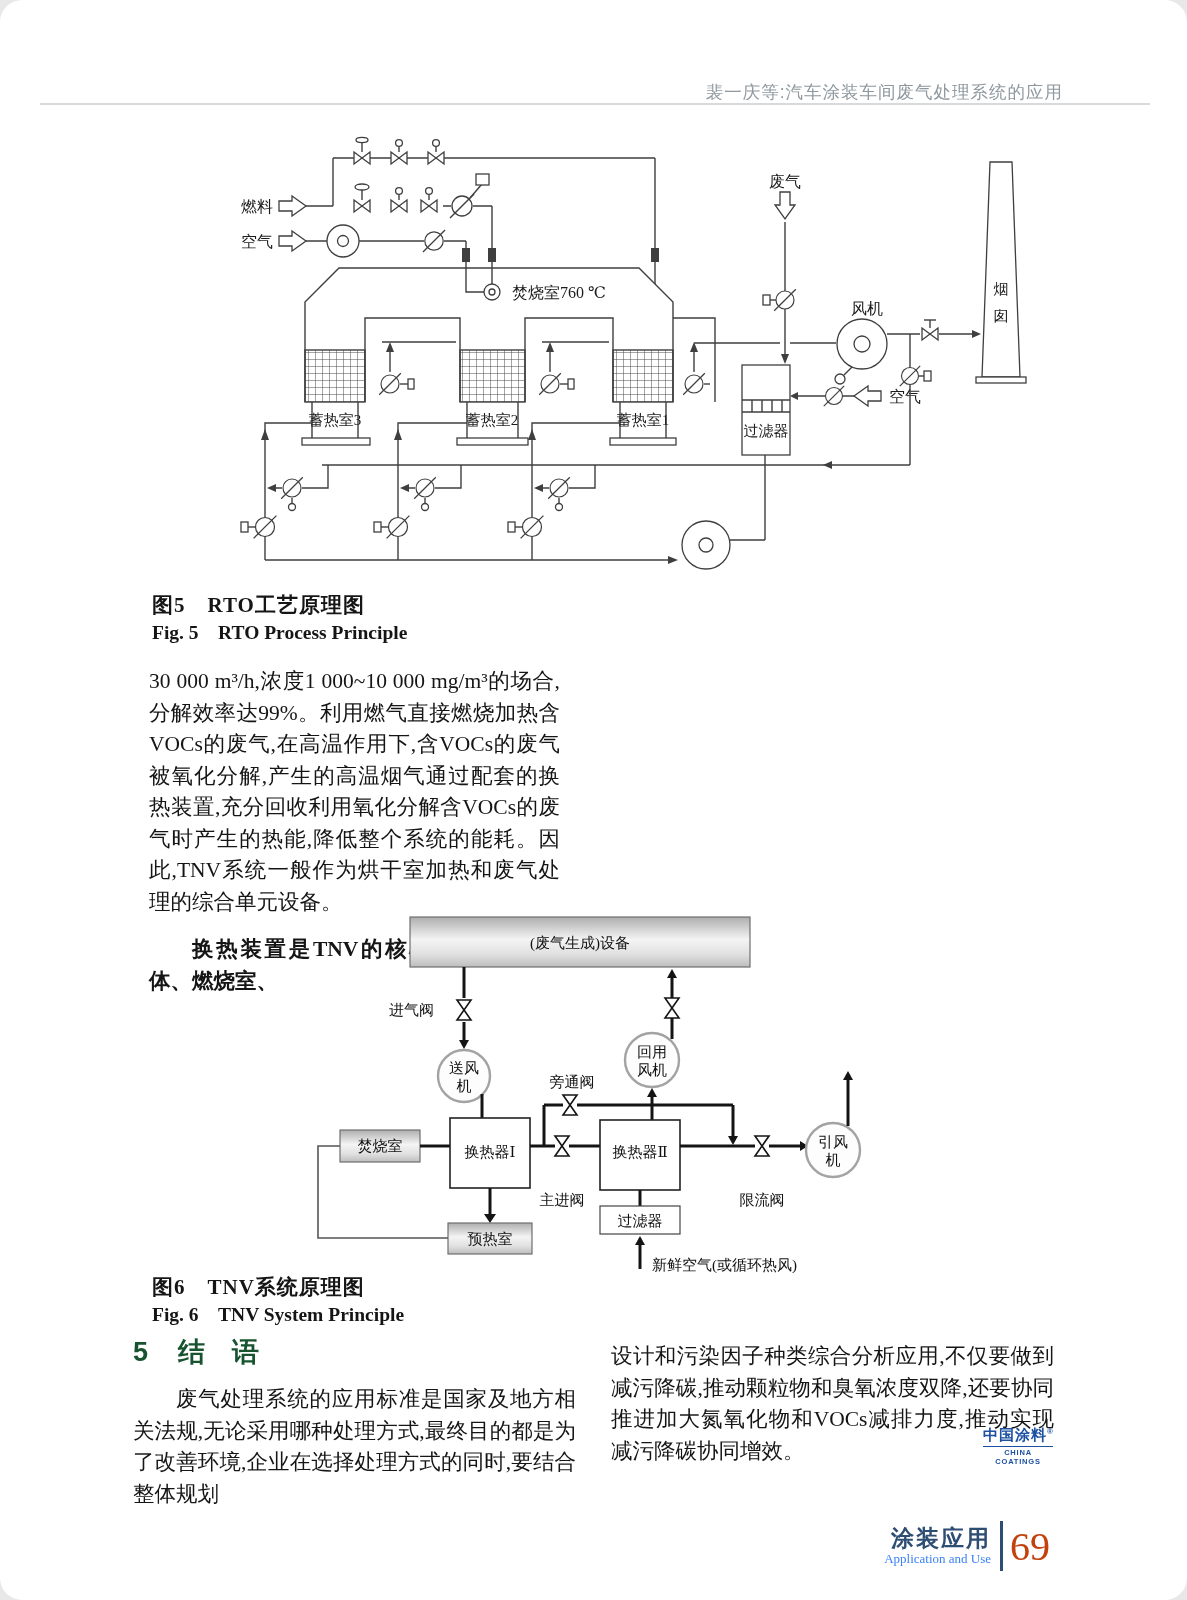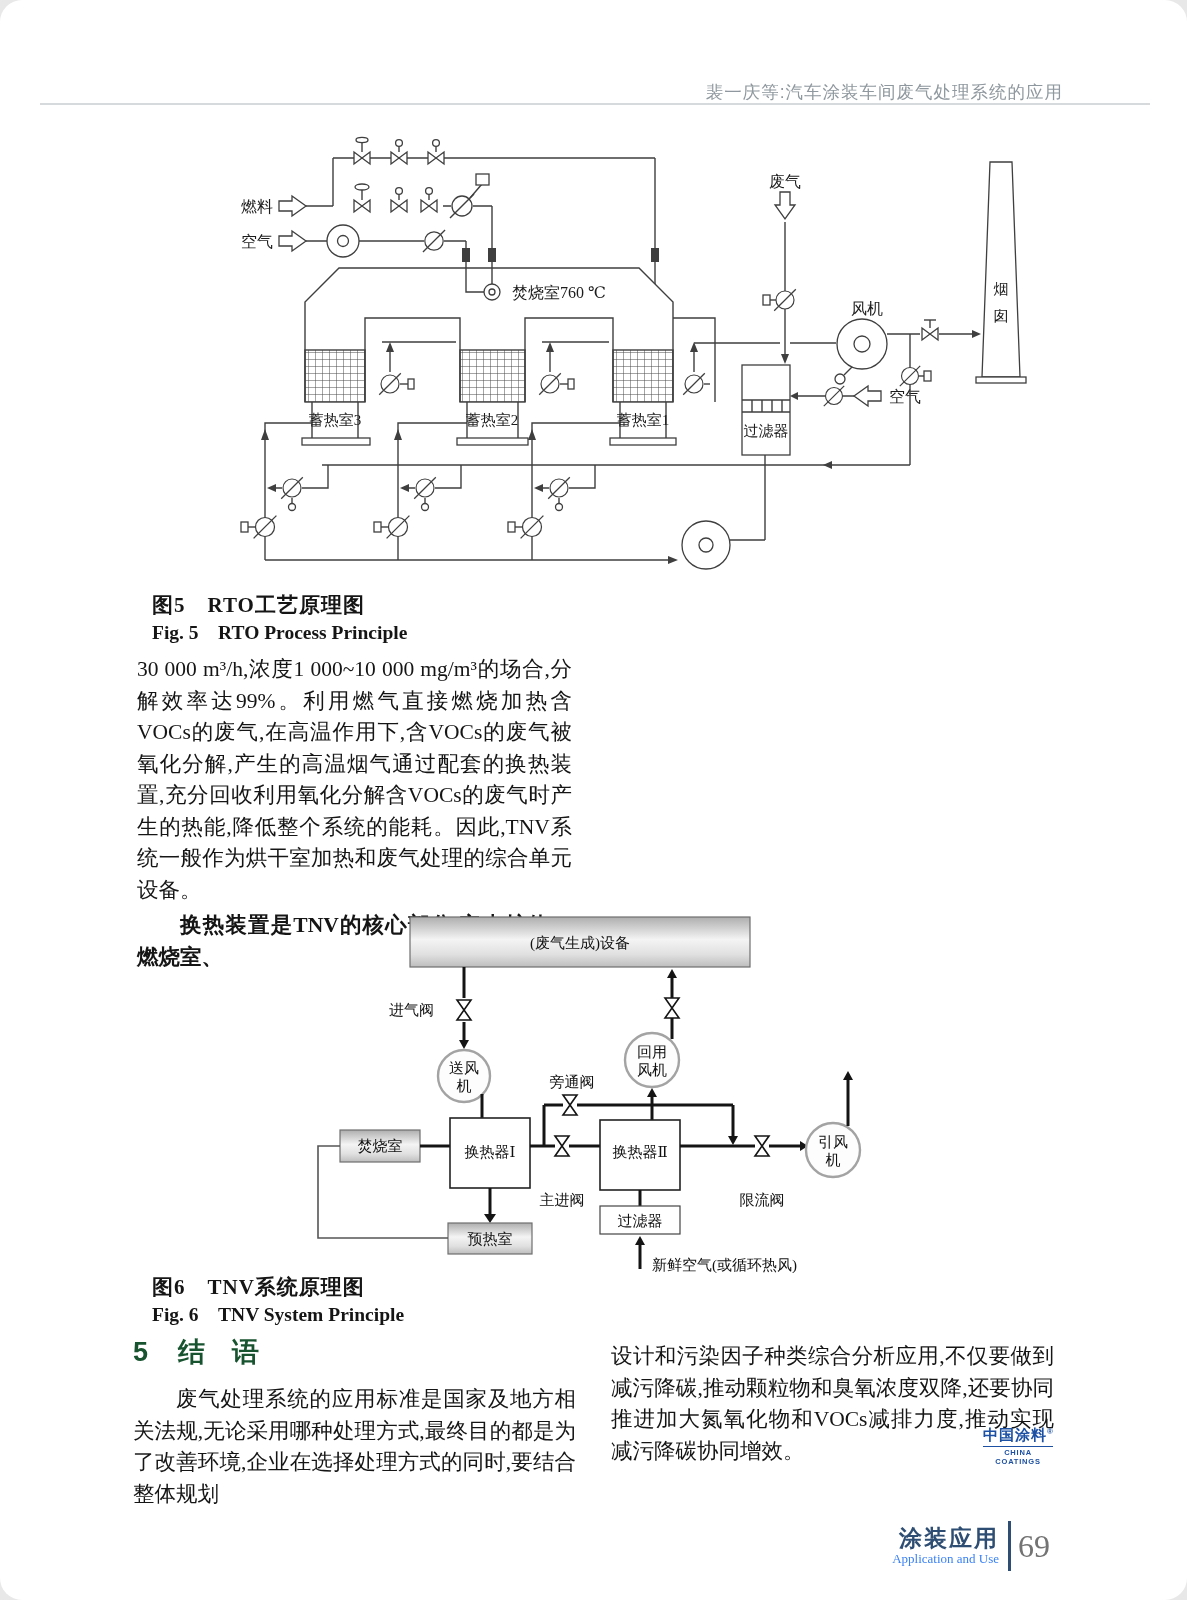--- a/index.html
+++ b/index.html
@@ -8,21 +8,21 @@
   .running-header{position:absolute;top:80px;left:133px;width:930px;text-align:right;
         font-family:"Liberation Sans","DejaVu Sans",sans-serif;
         font-size:17.5px;letter-spacing:1px;color:#8f989e;}
   .header-rule{position:absolute;top:103px;left:40px;width:1110px;height:2px;background:#d6dadd;}
   .figure{position:absolute;}
   .fig-caption{position:absolute;left:152px;width:907px;text-align:left;line-height:27px;}
   .fig-caption .zh{font-size:21px;font-weight:bold;letter-spacing:1px;}
   .fig-caption .en{font-size:19.5px;font-weight:bold;}
   .body-cols{position:absolute;left:133px;top:650px;width:921px;display:flex;gap:35px;}
   .col{width:443px;font-size:21.5px;line-height:31.5px;text-align:justify;}
-  .col p{margin:4px;}
+  .col p{margin:16px;}
   .col p.indent{text-indent:2em;font-weight:bold;}
   .concl-left{position:absolute;left:133px;top:1334px;width:443px;}
   .concl-right{position:absolute;left:611px;top:1341px;width:443px;}
   .section-heading{display:flex;align-items:baseline;
         font-family:"Liberation Sans","DejaVu Sans",sans-serif;
         font-size:27px;font-weight:bold;color:#17532f;margin:0 0 14px 0;}
   .section-heading .num{margin-right:30px;}
   .concl-text{font-size:21.5px;line-height:31.5px;text-align:justify;margin:0;}
   .concl-text.indent{text-indent:2em;}
   .logo{position:absolute;left:983px;top:1426px;width:70px;text-align:center;
@@ -30,21 +30,21 @@
   .logo .zh{font-size:15px;font-weight:bold;letter-spacing:1px;border-bottom:1.5px solid #1c50a3;
         padding-bottom:1px;white-space:nowrap;}
   .logo .zh sup{font-size:8px;}
   .logo .en{font-size:7.5px;font-weight:bold;letter-spacing:0.8px;margin-top:1px;}
   .footer{position:absolute;left:860px;top:1498px;width:190px;display:flex;align-items:center;justify-content:flex-end;margin-top:23px;}
   .footer .names{text-align:right;}
   .footer .zh{font-family:"Liberation Sans","DejaVu Sans",sans-serif;font-size:23px;font-weight:bold;
         letter-spacing:2px;color:#2e4d72;line-height:26px;}
   .footer .en{font-size:13px;color:#3b82f6;line-height:16px;}
   .footer .bar{width:3px;height:50px;background:#2e4d72;margin:0 7px 0 9px;}
-  .footer .pageno{font-size:32px;color:#737373;}
+  .footer .pageno{font-size:40px;color:#c2410c;}
   svg text{font-family:"Liberation Serif","DejaVu Serif",serif;}
   .ln{fill:none;stroke:#3f3f3f;stroke-width:1.4;}
   .sym{fill:#ffffff;stroke:#3f3f3f;stroke-width:1.3;}
   .hatchbox{fill:url(#hatch);stroke:#3f3f3f;stroke-width:1.4;}
   .dtxt{font-size:15px;fill:#1c1c1c;}
   .dtxt2{font-size:16px;fill:#1c1c1c;}
   .ah{fill:#3f3f3f;stroke:none;}
   .t{fill:none;stroke:#141414;stroke-width:3;}
   .n{fill:none;stroke:#555;stroke-width:1.6;}
   .gb{fill:url(#gradbox);stroke:#6f6f6f;stroke-width:1.2;}

